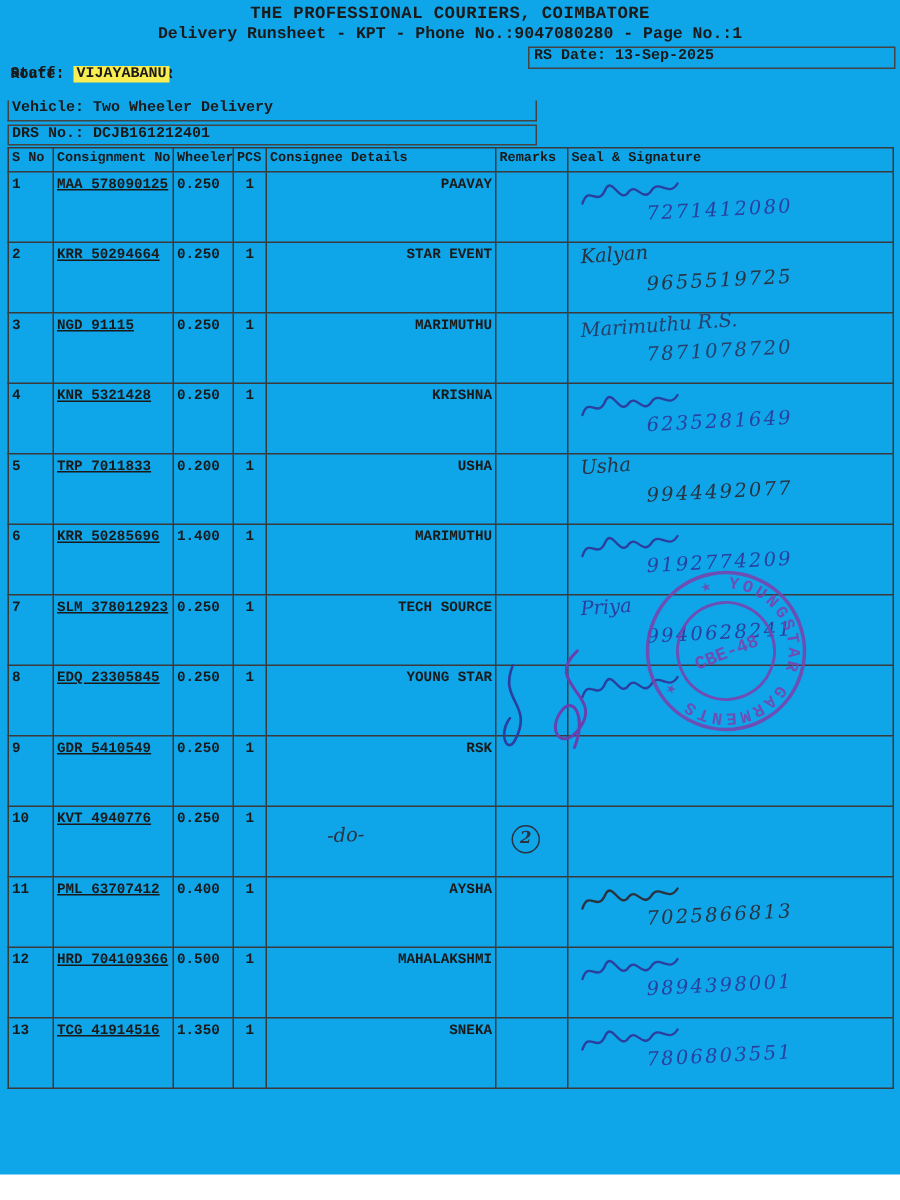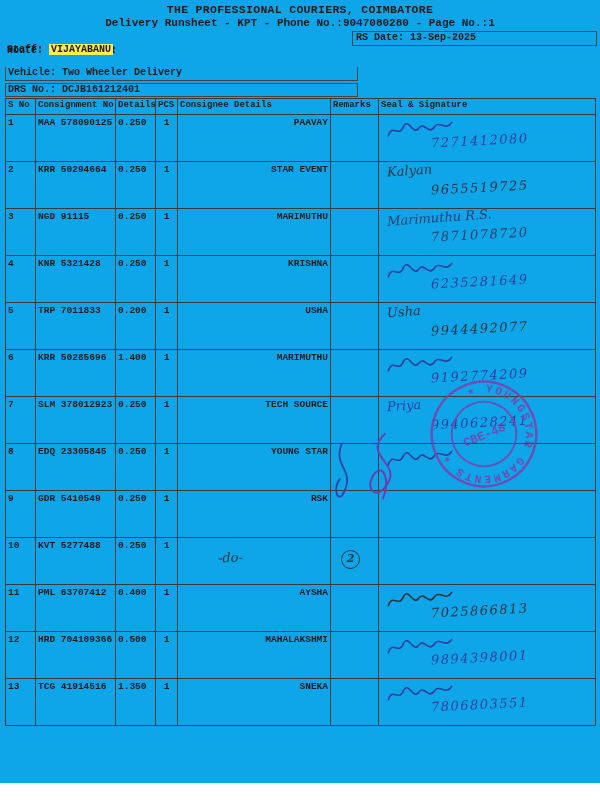--- a/index.html
+++ b/index.html
@@ -23,21 +23,21 @@
   .vehicle-line { top: 36px; left: 0; width: 347px; height: 13px; line-height: 12px; border: 1px solid #444; border-top: none; padding: 0 2px; }
   .rsbox { position: absolute; top: 0; left: 347px; width: 243px; border: 1px solid #444; }
   .rsbox .rrow { height: 13px; line-height: 12px; padding: 0 3px; white-space: nowrap; }
   .rsbox .rrow + .rrow { border-top: 7px solid #22c55e; }
 
   
   .rs-table { position: absolute; top: 98px; left: 5px; width: 590px; border-collapse: collapse; table-layout: fixed; }
   .rs-table th, .rs-table td { border: 1px solid #3a3a3a; vertical-align: top; font-weight: 700; }
   .rs-table th { font-size: 9px; text-align: left; padding: 1px 2px; height: 13px; white-space: nowrap; overflow: hidden; }
   .rs-table td { font-size: 9.5px; padding: 2px 2px; height: 42px; white-space: nowrap; }
-  .c-con { font-size: 9px; }
+  .c-con { font-size: 9px; text-decoration: underline; }
   .c-pcs { text-align: center; }
   .c-consignee { position: relative; text-align: right; }
   .c-remarks { position: relative; }
   .c-sig { position: relative; }
 
   
   .hand { font-family: "DejaVu Serif", serif; font-style: italic; font-weight: 400; }
   .sig-name { position: absolute; left: 8px; top: 1px; font-size: 13px; transform: rotate(-4deg); white-space: nowrap; }
   .sig-phone { position: absolute; left: 52px; top: 18px; font-size: 13px; letter-spacing: 1.5px; transform: rotate(-3deg); white-space: nowrap; }
   .scribble { position: absolute; left: 6px; top: 3px; transform: rotate(-3deg); }
@@ -104,21 +104,21 @@
         <col style="width:40px">
         <col style="width:22px">
       <col style="width:153px">
         <col style="width:48px">
         <col style="width:217px">
     </colgroup>
     <thead>
       <tr>
         <th>S No</th>
         <th>Consignment No</th>
-        <th>Details</th>
+        <th>Wheeler</th>
         <th>PCS</th>
         <th>Consignee Details</th>
         <th>Remarks</th>
         <th>Seal &amp; Signature</th>
       </tr>
     </thead>
     <tbody>
     <tr>
       <td class="c-sno">1</td>
       <td class="c-con">MAA 578090125</td>
@@ -293,21 +293,21 @@
       </td>
       <td class="c-sig" style="color: rgb(43, 63, 159);">
         <span class="hand sig-name"></span>
 
         <span class="hand sig-phone"></span>
       </td>
     </tr>
 
     <tr>
       <td class="c-sno">10</td>
-      <td class="c-con">KVT 5277488</td>
+      <td class="c-con">KVT 4940776</td>
       <td class="c-wt">0.250</td>
       <td class="c-pcs">1</td>
       <td class="c-consignee">
         <span class="printed"></span>
         <span class="hand hand-note" style="color: rgb(42, 51, 64);">-do-</span>
       </td>
       <td class="c-remarks">
         <span class="remark-badge" style="color: rgb(42, 51, 64);">2</span>
       </td>
       <td class="c-sig" style="color: rgb(42, 51, 64);">

